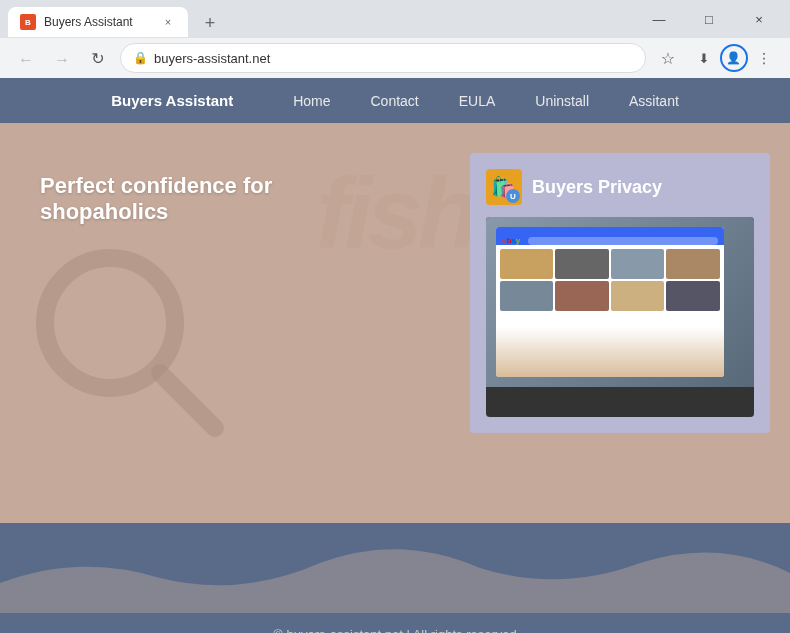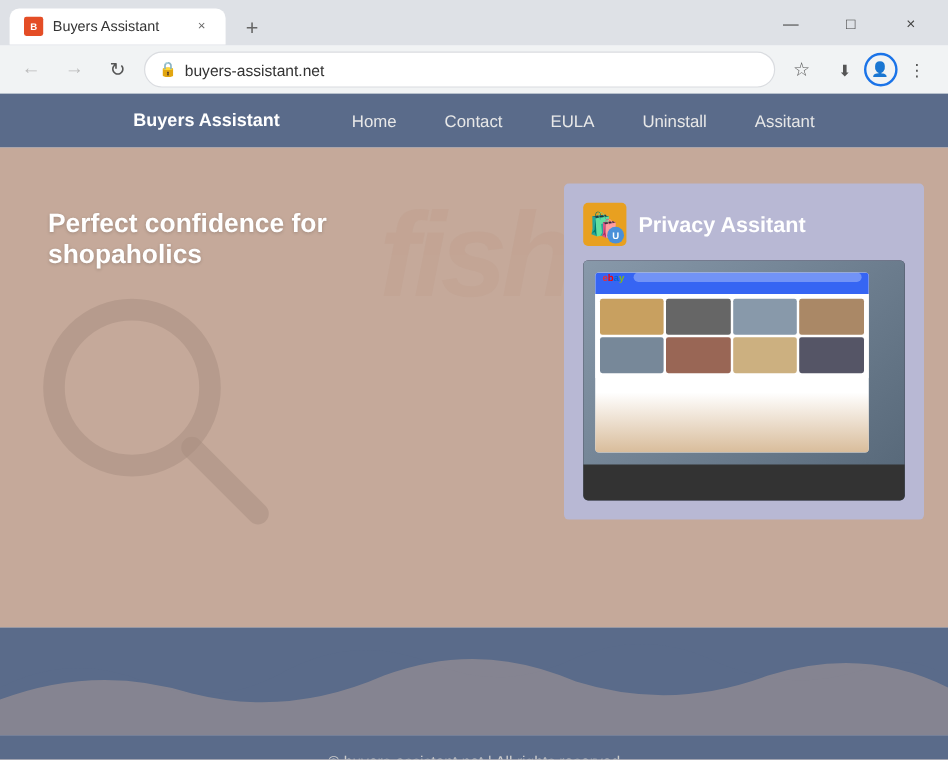--- a/index.html
+++ b/index.html
@@ -272,21 +272,21 @@
       background: #fff;
       border-radius: 3px;
       position: relative;
       overflow: hidden;
     }
     .ebay-bar {
       background: #3665f3;
       height: 18px;
       width: 100%;
       display: flex;
-      align-items: flex-start;
+      align-items: flex-end;
       padding: 0 6px;
       gap: 4px;
     }
     .ebay-logo {
       font-size: 8px;
       font-weight: bold;
       color: #fff;
       letter-spacing: 0;
     }
     .ebay-logo span:nth-child(1) { color: #e53238; }
@@ -420,21 +420,21 @@
       <h1 class="hero-title">Perfect confidence for shopaholics</h1>
     </div>
 
     <div class="hero-right">
       <div class="product-card">
         <div class="product-card-header">
           <div class="product-icon">
             🛍️
             <div class="product-icon-badge">U</div>
           </div>
-          <span class="product-card-title">Privacy Assitant</span>
+          <span class="product-card-title">Buyers Privacy</span>
         </div>
         <div class="product-screenshot">
 
           <div class="laptop-sim">
             <div style="position:absolute;bottom:0;left:0;right:0;height:30px;background:#333;border-radius:0 0 4px 4px;"></div>
             <div class="screen-sim" style="position:absolute;top:10px;left:10px;right:10px;bottom:35px;">
               <div class="ebay-bar">
                 <div class="ebay-logo">
                   <span>e</span><span>b</span><span>a</span><span>y</span>
                 </div>

